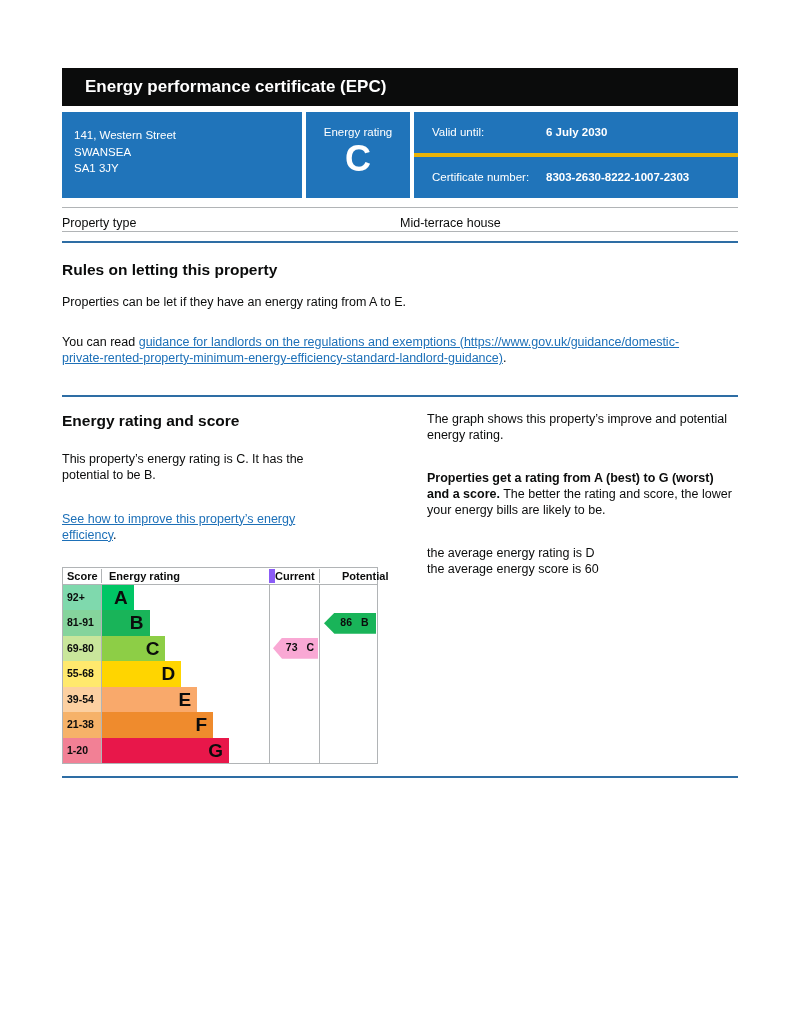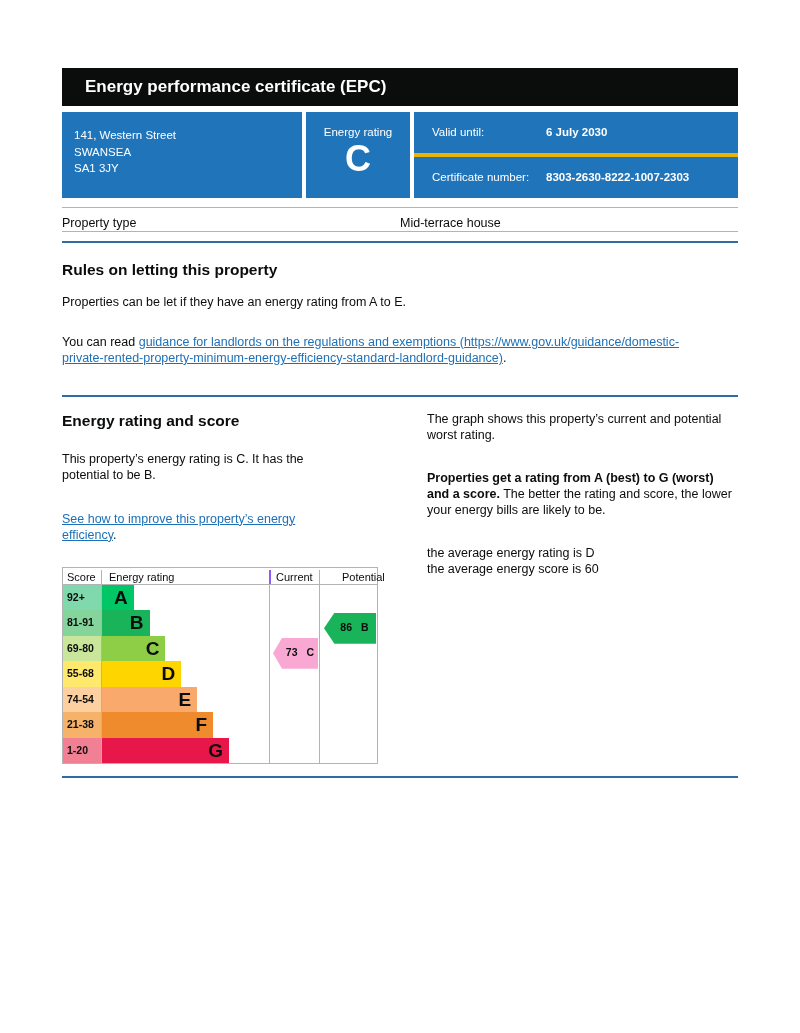--- a/index.html
+++ b/index.html
@@ -60,47 +60,47 @@
   .col-right { flex:1; max-width:311px; }
   .col-left .lead-para { margin-top:20px; max-width:285px; }
   .col-left .improve-link-para { margin-top:28px; max-width:285px; }
   .col-right p { margin-bottom:27px; }
   .col-right .p-england { margin-bottom:18px; }
   .col-right .p-averages { margin-bottom:0; }
 
   
   .epc-chart { margin-top:24px; width:316px; border-bottom:1px solid #b1b4b6; }
   .chart-header {
-    display:flex; height:18px; font-weight:normal; font-size:11px;
+    display:flex; height:18px; font-weight:bold; font-size:11px;
     border-top:1px solid #b1b4b6; border-bottom:1px solid #b1b4b6;
     border-left:1px solid #b1b4b6; border-right:1px solid #b1b4b6;
-    align-items:flex-end;
+    align-items:center;
     margin-top:8px;
   }
   .ch-score  { width:38px; padding-left:4px; }
   .ch-rating { flex:1; padding-left:7px; border-left:1px solid #b1b4b6; }
-  .ch-current { width:50px; padding-left:5px; border-left:2px solid #8b5cf6; }
+  .ch-current { width:50px; border-left:6px solid #8b5cf6; }
   .ch-potential { width:58px; padding-left:22px; border-left:1px solid #b1b4b6; }
 
   .chart-body { display:flex; border-left:1px solid #b1b4b6; border-right:1px solid #b1b4b6; }
   .score-col { width:38px; }
   .score-cell {
     height:25.5px; line-height:25.5px; padding-left:4px;
     font-size:10.5px; font-weight:bold;
   }
   .bars-col { flex:1; border-left:1px solid #b1b4b6; }
   .band-bar {
     height:25.5px; display:flex; align-items:center; justify-content:flex-end;
     padding-right:6px; font-size:19px; font-weight:bold; line-height:1;
   }
   .arrows-col { position:relative; }
   .current-col { width:50px; border-left:1px solid #b1b4b6; }
   .potential-col { width:58px; border-left:1px solid #b1b4b6; }
   .rating-arrow {
-    position:absolute; height:31px; display:flex; align-items:center;
+    position:absolute; height:21px; display:flex; align-items:center;
     justify-content:center; gap:9px; padding-left:9px;
     font-size:10.5px; font-weight:bold; color:#0b0c0c;
     clip-path:polygon(0% 50%, 20% 0%, 100% 0%, 100% 100%, 20% 100%);
   }
   .arrow-current { top:53px; left:3px; width:45px; }
   .arrow-potential { top:28px; left:4px; width:52px; }
 </style>
 </head>
 <body>
 
@@ -160,21 +160,21 @@
           <div class="ch-rating">Energy rating</div>
           <div class="ch-current">Current</div>
           <div class="ch-potential">Potential</div>
         </div>
         <div class="chart-body">
           <div class="score-col">
             <div class="score-cell" style="background: rgb(127, 217, 173);">92+</div>
             <div class="score-cell" style="background: rgb(133, 212, 156);">81-91</div>
             <div class="score-cell" style="background: rgb(201, 230, 155);">69-80</div>
             <div class="score-cell" style="background: rgb(255, 233, 109);">55-68</div>
-            <div class="score-cell" style="background: rgb(252, 208, 161);">74-54</div>
+            <div class="score-cell" style="background: rgb(252, 208, 161);">39-54</div>
             <div class="score-cell" style="background: rgb(246, 178, 105);">21-38</div>
             <div class="score-cell" style="background: rgb(242, 128, 149);">1-20</div>
           </div>
           <div class="bars-col">
             <div class="band-bar" style="background: rgb(0, 198, 101); width: 19%;">A</div>
             <div class="band-bar" style="background: rgb(25, 180, 89); width: 28.5%;">B</div>
             <div class="band-bar" style="background: rgb(141, 206, 70); width: 38%;">C</div>
             <div class="band-bar" style="background: rgb(255, 213, 0); width: 47.5%;">D</div>
             <div class="band-bar" style="background: rgb(249, 169, 107); width: 57%;">E</div>
             <div class="band-bar" style="background: rgb(239, 139, 45); width: 66.5%;">F</div>
@@ -190,21 +190,21 @@
             <div class="rating-arrow arrow-potential" style="background: rgb(25, 180, 89);">
               <span>86</span>
               <span>B</span>
             </div>
           </div>
         </div>
       </div>
     </div>
 
     <div class="col-right">
-      <p>The graph shows this property’s current and potential worst rating.</p>
+      <p>The graph shows this property’s improve and potential energy rating.</p>
       <p><b>Properties get a rating from A (best) to G (worst) and a score.</b><span> The better the rating and score, the lower your energy bills are likely to be.</span></p>
       <p class="p-averages">
         <span>the average energy rating is D</span><br>
         <span>the average energy score is 60</span>
       </p>
     </div>
 
   </div>
 
   <hr class="hr-blue hr-3">

